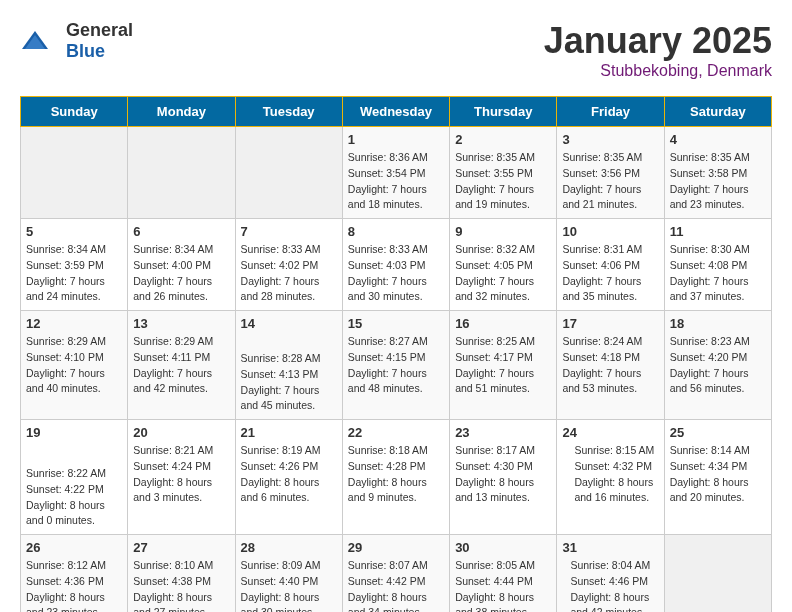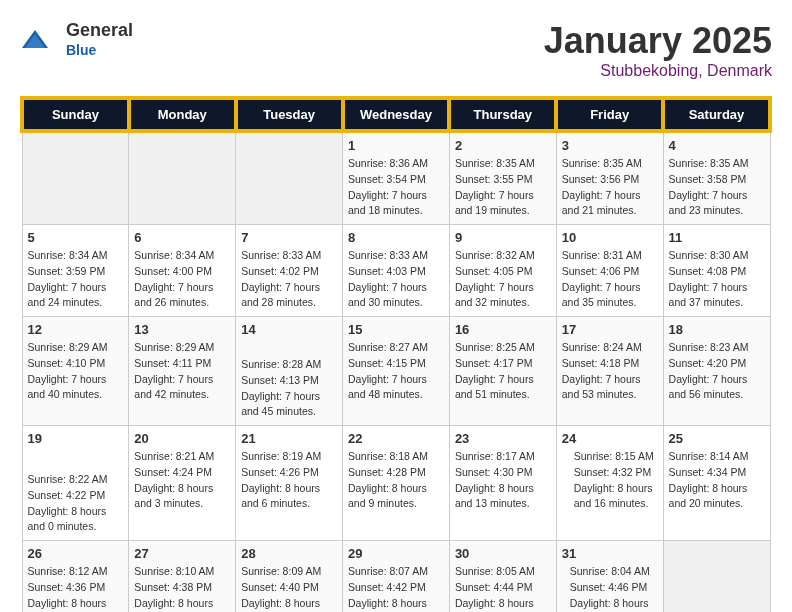--- a/index.html
+++ b/index.html
@@ -36,26 +36,26 @@
     .calendar-subtitle {
       font-size: 16px;
       color: #701a75;
     }
     table {
       width: 100%;
       border-collapse: collapse;
       border: 1px solid #ccc;
     }
     thead th {
-      background-color: #0f172a;
+      background-color: #0369a1;
       color: #fff;
       text-align: center;
       padding: 7px 4px;
       font-size: 13px;
-      border: 4px solid #eab308;
+      border: 1px solid #eab308;
     }
     tbody td {
       vertical-align: top;
       border: 1px solid #ccc;
       padding: 5px 5px;
       width: calc(100% / 7);
       font-size: 11px;
       color: #333;
       background: #fff;
       min-height: 80px;
@@ -86,21 +86,21 @@
 <body>
 
 <div class="header">
   <div class="logo">
     <svg class="logo-icon" viewBox="0 0 30 24" xmlns="http://www.w3.org/2000/svg">
       <polygon points="15,2 28,20 2,20" fill="#1a5fa8"></polygon>
       <polygon points="15,6 25,20 5,20" fill="#4a90d9" opacity="0.6"></polygon>
     </svg>
     <div>
       <span style="font-size:18px;font-weight:bold;color:#333;">General</span><br>
-      <span style="font-size:14px;font-weight:bold;color:#1a5fa8;">Blue</span>
+      <span style="font-size:18px;font-weight:bold;color:#1a5fa8;">Blue</span>
     </div>
   </div>
   <div class="title-block">
     <div class="calendar-title">January 2025</div>
     <div class="calendar-subtitle">Stubbekobing, Denmark</div>
   </div>
 </div>
 
 <table>
   <thead>

